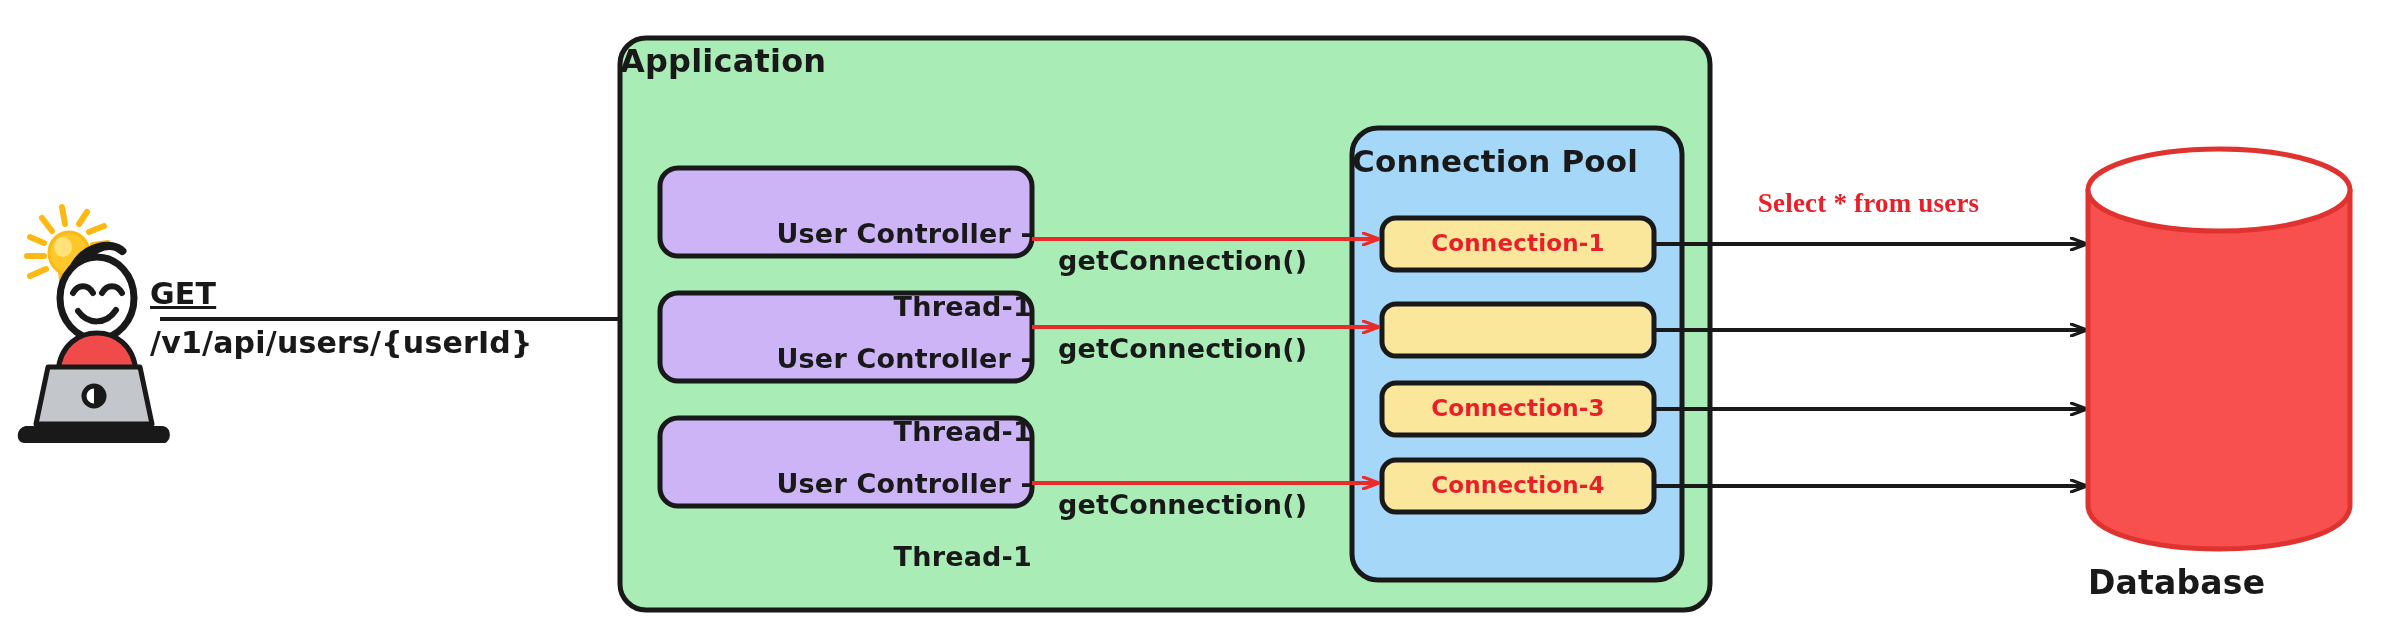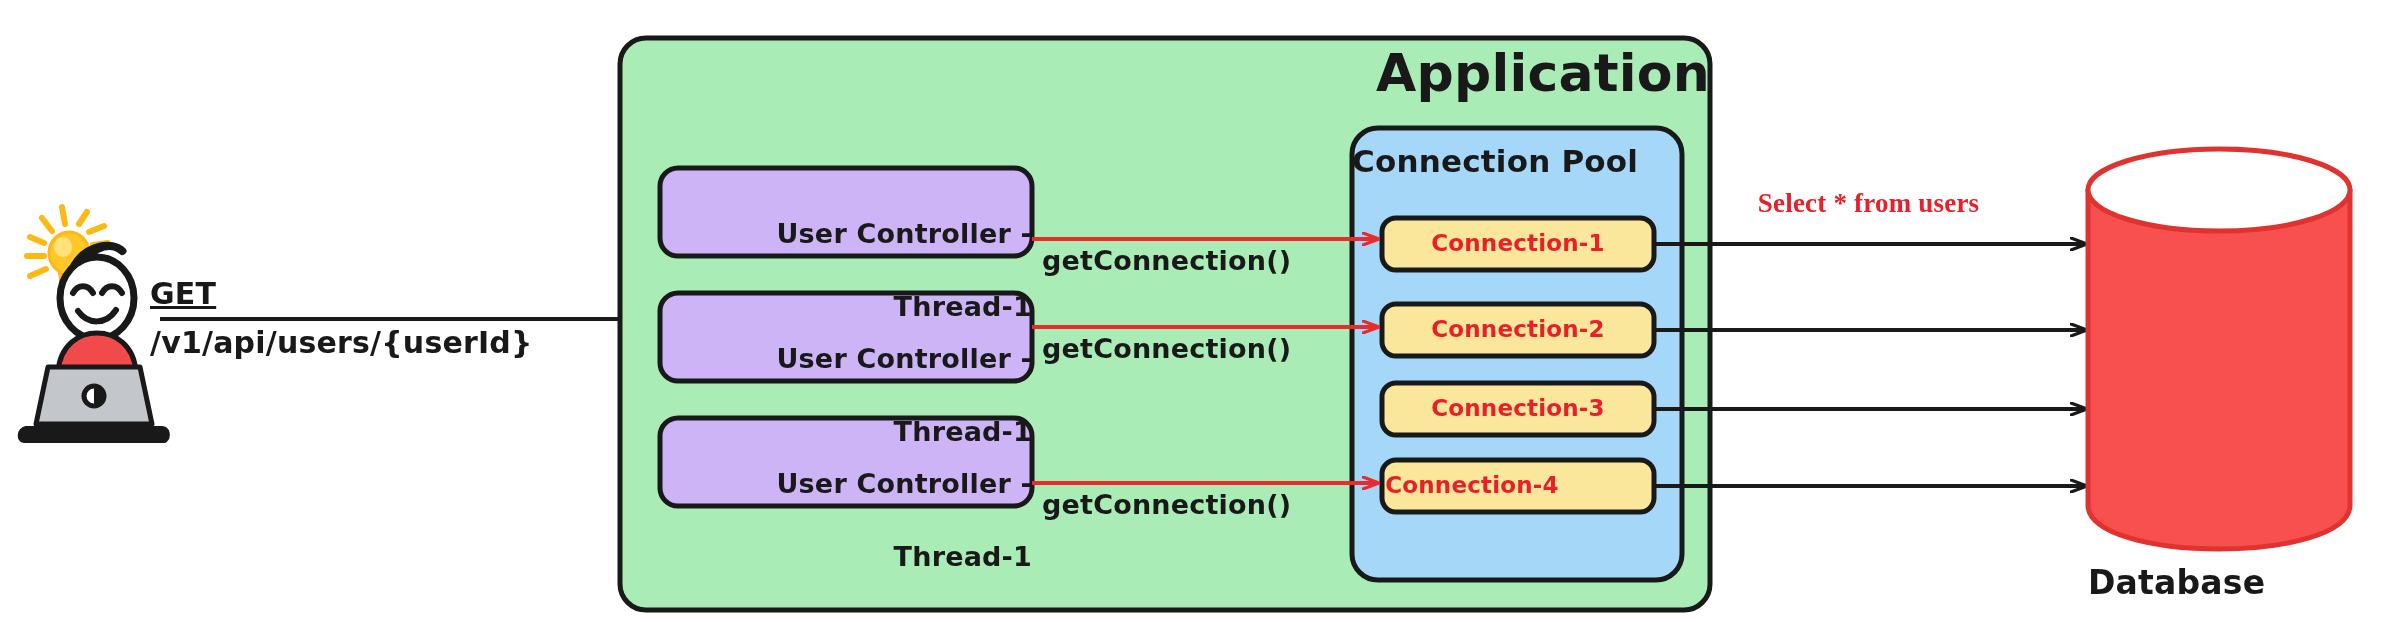--- a/index.html
+++ b/index.html
@@ -28,39 +28,40 @@
   .lbl {
     position: absolute;
     font-family: "DejaVu Sans", sans-serif;
     font-weight: 700;
     color: #19191a;
     white-space: pre;
     line-height: 1.22;
     letter-spacing: 0.2px;
   }
   .app-title {
-    font-size: 52px;
-    text-align: right;
+    font-size: 32px;
+    text-align: left;
   }
   .pool-title {
     font-size: 31px;
     text-align: left;
   }
   .ctrl-label {
     font-size: 27px;
     text-align: right;
     line-height: 1.35;
   }
   .conn-label {
     font-size: 23px;
     text-align: center;
     color: #e8202a;
   }
   .getconn {
     font-size: 27px;
+    margin-left: 16px;
   }
   .sql {
     font-size: 27px;
     color: #e8202a;
     line-height: 1.38;
     font-family: Liberation Serif, serif;
   }
   .http-verb {
     font-size: 30px;
   }
@@ -177,23 +178,22 @@
     <span>Thread-1</span>
   </div>
 
   <div class="lbl getconn" style="left:1042px; top:245px;">getConnection()</div>
   <div class="lbl getconn" style="left:1042px; top:333px;">getConnection()</div>
   <div class="lbl getconn" style="left:1042px; top:489px;">getConnection()</div>
 
   <div class="lbl pool-title" style="left:1352px; top:143px; width:330px;">Connection Pool</div>
 
   <div class="lbl conn-label" style="left:1382px; top:229px; width:272px;">Connection-1</div>
-  <div class="lbl conn-label" style="left:1382px; top:315px; width:272px;">Connection-2</div>
   <div class="lbl conn-label" style="left:1382px; top:394px; width:272px;">Connection-3</div>
-  <div class="lbl conn-label" style="left:1336px; top:471px; width:272px;">Connection-4</div>
+  <div class="lbl conn-label" style="left:1382px; top:471px; width:272px;">Connection-4</div>
 
   <div class="lbl sql" style="left:1730px; top:148px;">
     <span>Select * from users</span><br>
   </div>
 
   <div class="lbl db-label" style="left:2088px; top:563px; width:262px;">Database</div>
 
 </div>
 
 </body></html>

